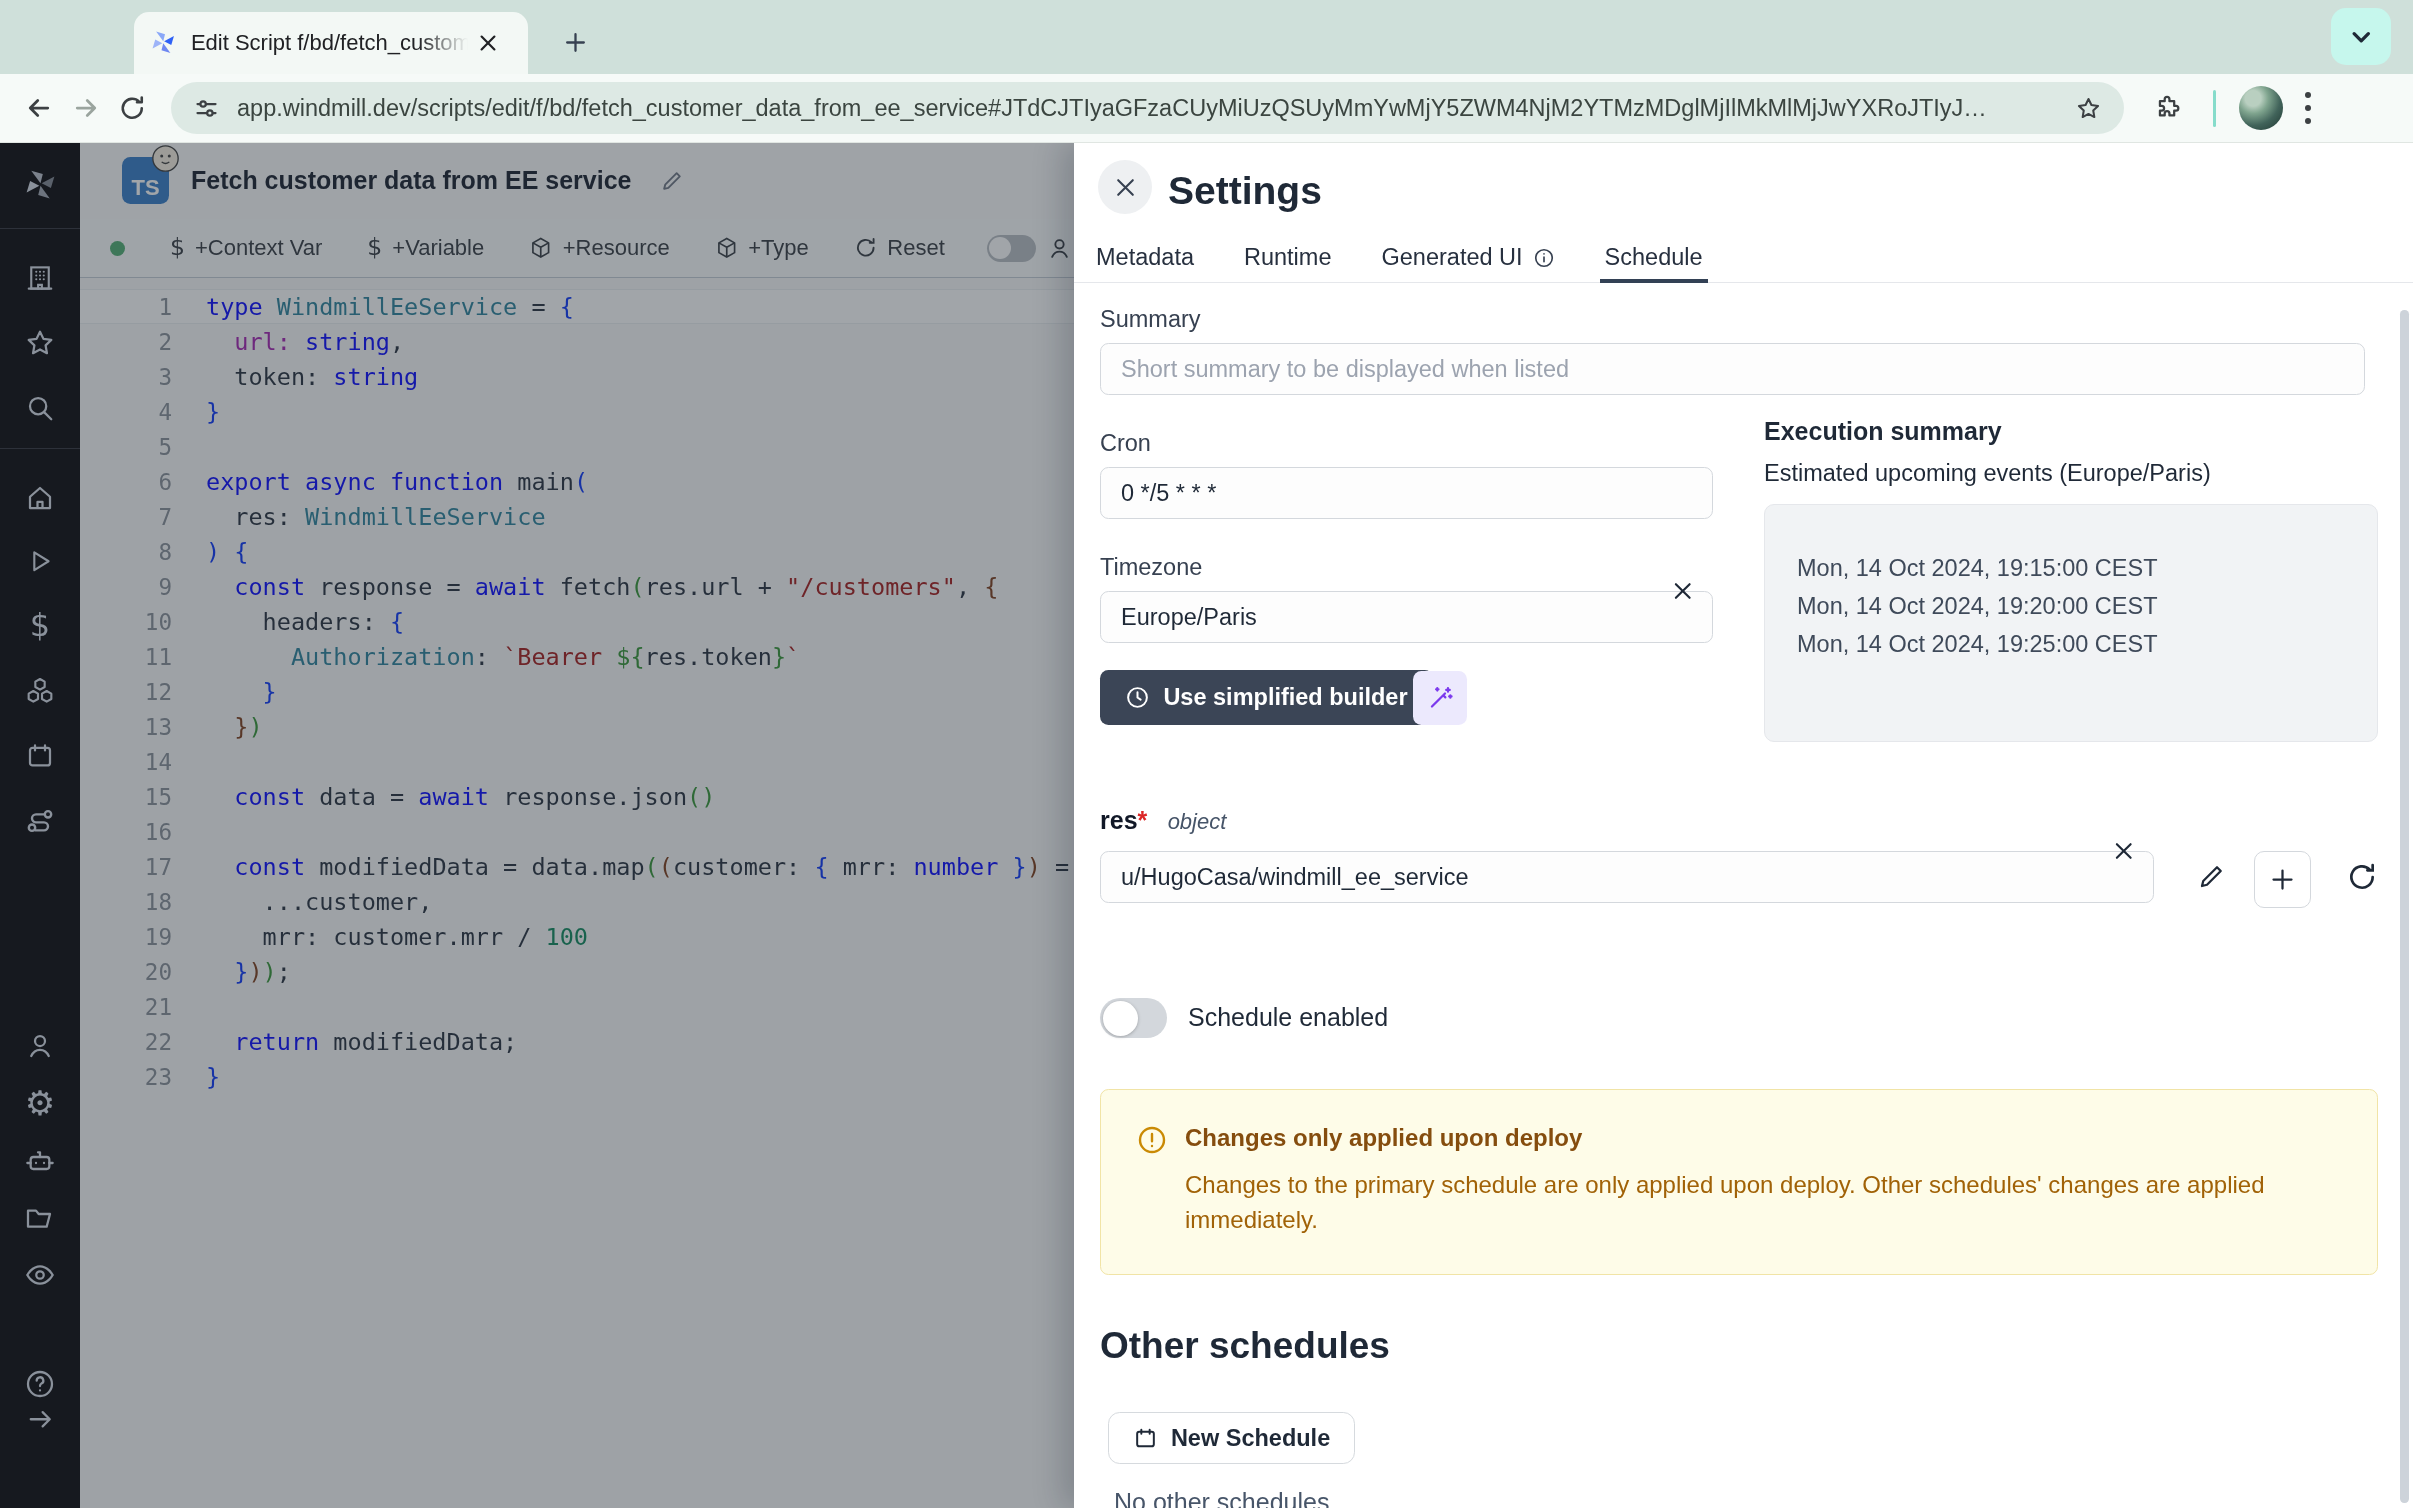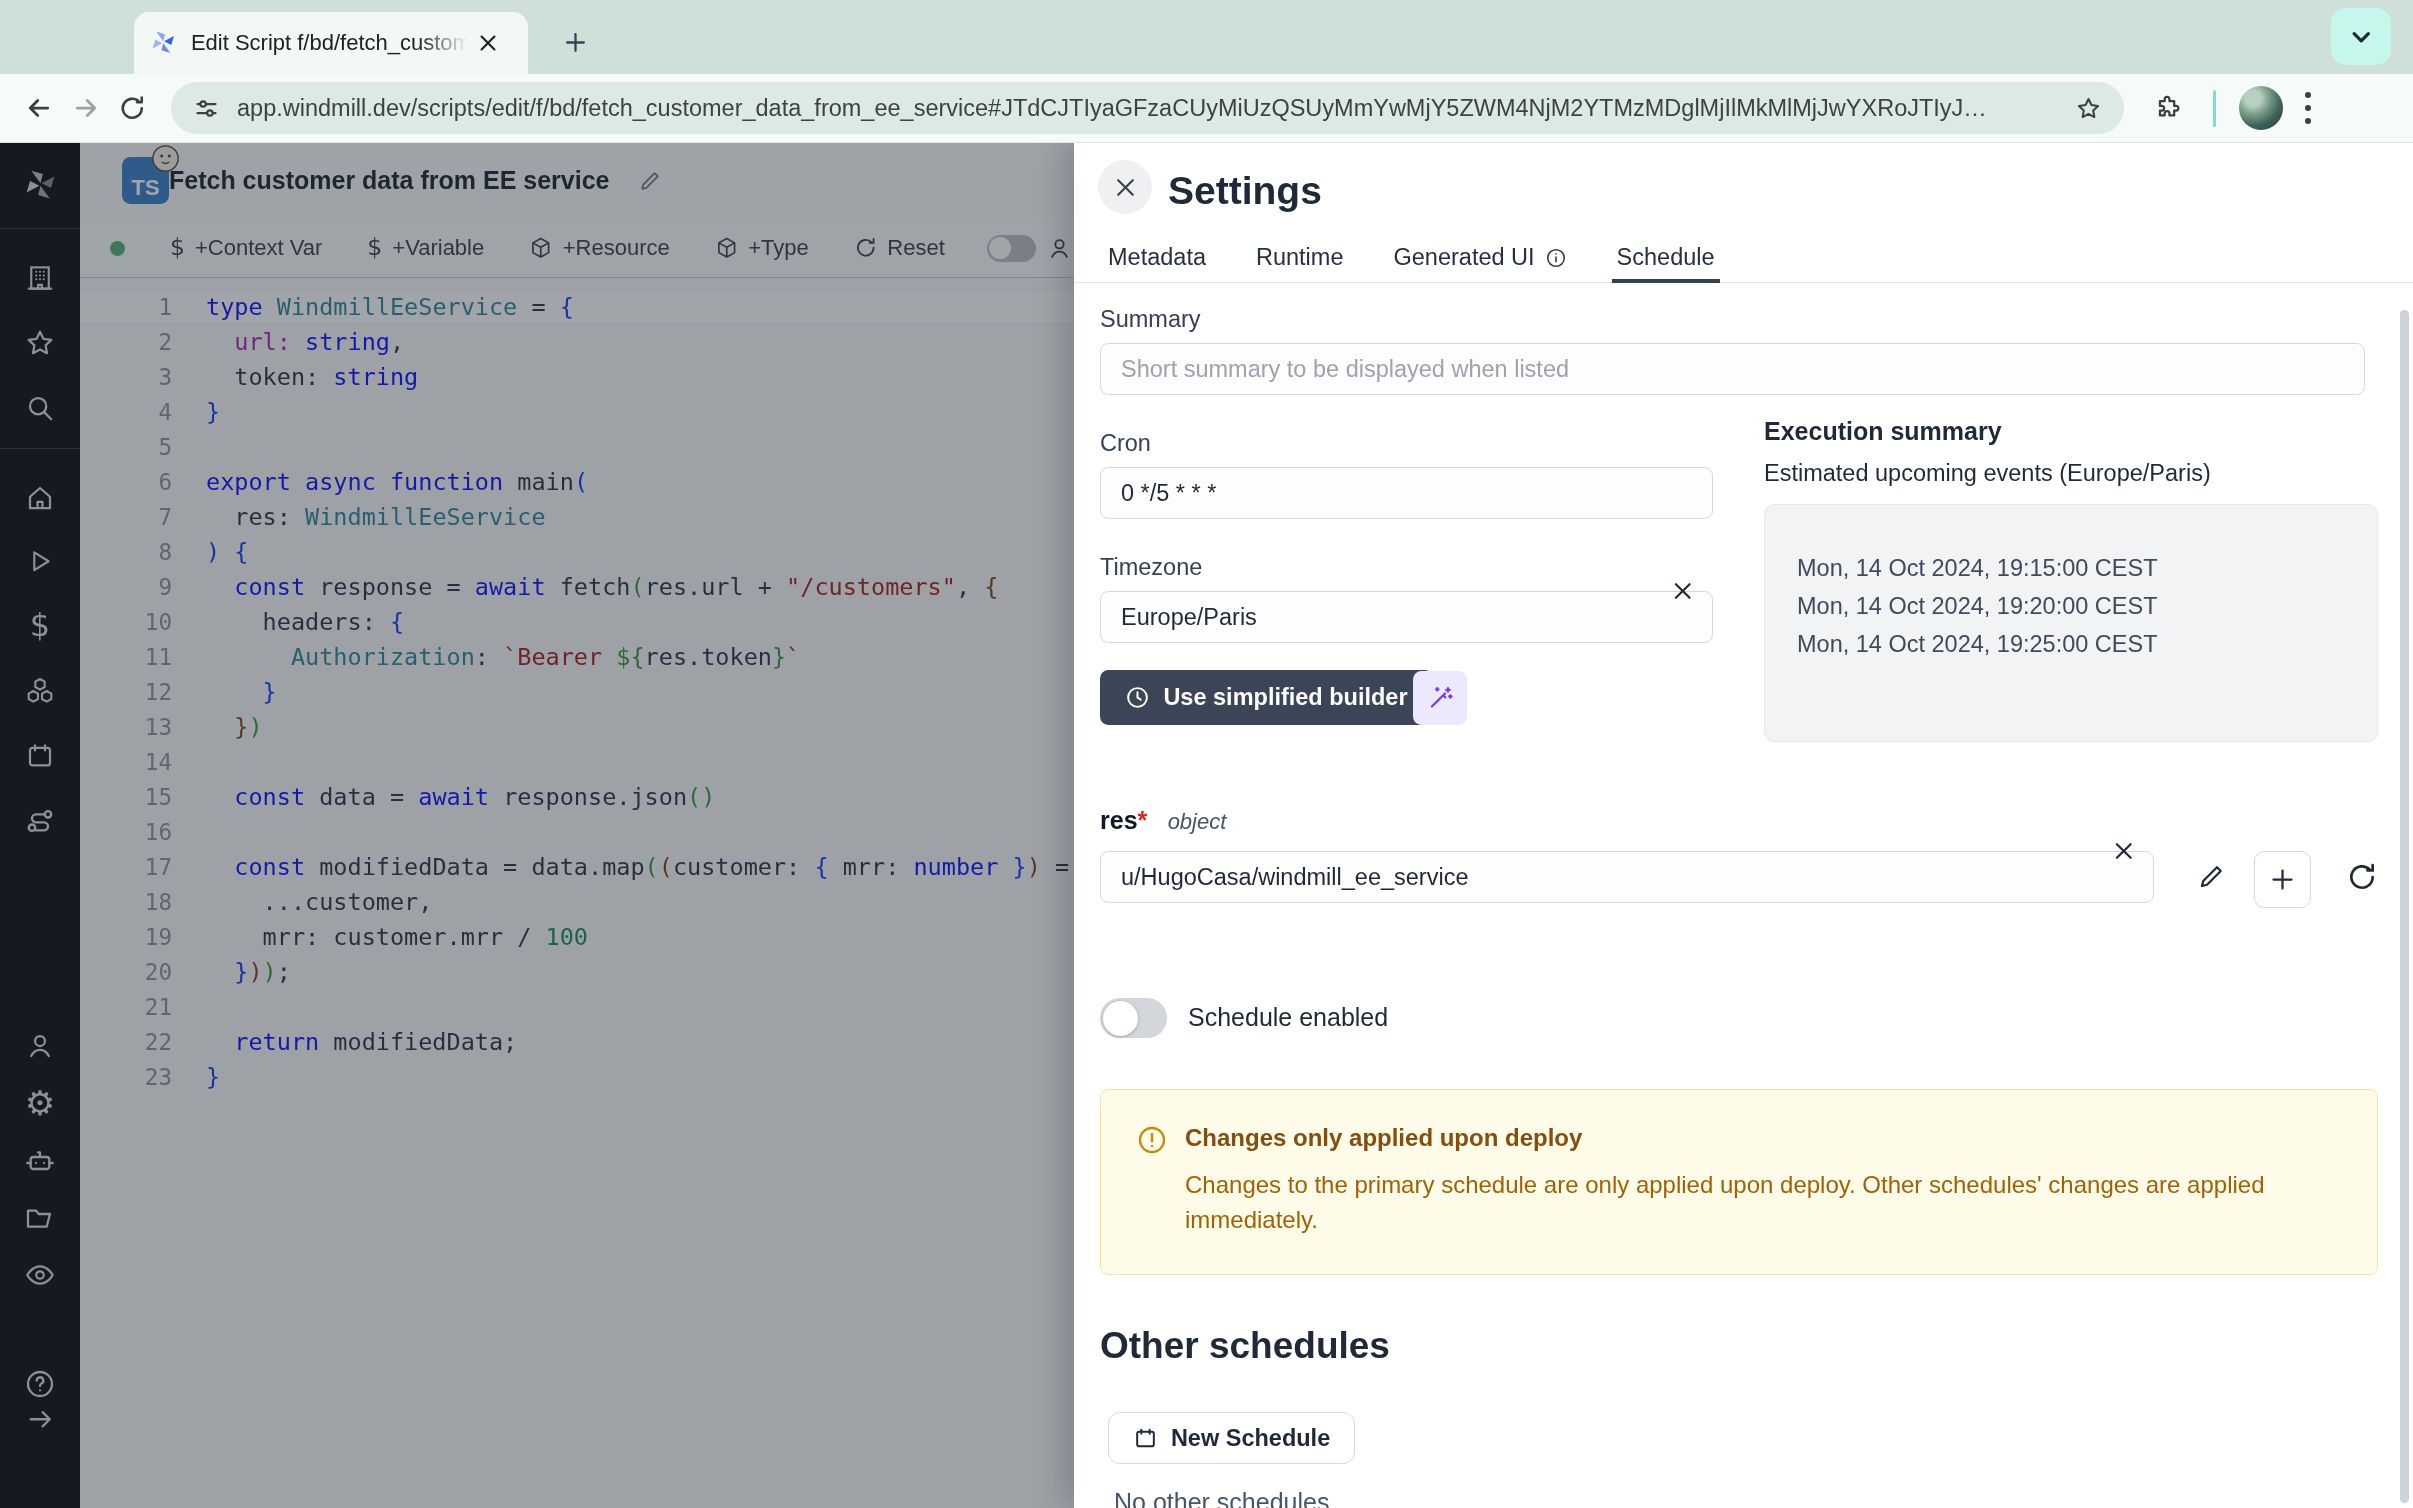--- a/index.html
+++ b/index.html
@@ -42,21 +42,21 @@
   .sicon.first { margin-top:23.5px; }
   .side-div { width:80px; border-top:0.8px solid #2d313a; margin-top:25px; }
   .glyph { font-family:"DejaVu Sans", sans-serif; font-size:28.5px; line-height:1; color:#8a919b; }
 
   
   .editor { position:absolute; left:80px; top:142px; width:994px; bottom:0; background:#fafafa; overflow:hidden; }
   .ed-header { position:absolute; top:0; left:0; right:0; height:77px; background:#fbfcfc; display:flex; align-items:center; }
   .ts-badge { position:relative; margin-left:42px; width:47px; height:47px; background:#3178c6; border-radius:8.4px;
               color:#fff; font-weight:700; font-size:22px; display:flex; align-items:flex-end; justify-content:center; padding-bottom:3.4px; }
   .emoji-badge { position:absolute; top:-11.7px; right:-10px; width:27px; height:27px; }
-  .ed-title { font-size:25px; font-weight:600; color:#111827; }
+  .ed-title { margin-left:22px; font-size:25px; font-weight:600; color:#111827; }
   .ed-pencil { margin-left:28.5px; color:#6b7280; }
   .path-box { position:absolute; left:727px; top:10px; height:57px; width:277px; background:#ffffff; border-radius:11.7px;
               display:flex; align-items:center; padding:0 18.4px; box-shadow:0 0 0 0.8px #e5e7eb; }
   .path-label { margin-left:13.4px; font-size:22.6px; font-weight:600; color:#1f2937; }
   .path-value { margin-left:23.5px; font-size:22.6px; color:#374151; white-space:nowrap; }
 
   .ed-toolbar { position:absolute; top:77px; left:0; right:0; height:59px; background:#fcfdfd; border-bottom:1.7px solid #c3cdd5;
                 display:flex; align-items:center; }
   .status-dot { width:15px; height:15px; border-radius:50%; background:#4cab6d; margin-left:30px; }
   .tbtn { display:flex; align-items:center; gap:10px; margin-left:45px; color:#30363d; font-size:22px; }
@@ -74,21 +74,21 @@
   .editor-overlay { position:absolute; inset:0; background:rgba(46,55,64,0.45); z-index:5; }
 
   
   .panel { position:absolute; left:1074px; top:142px; right:0; bottom:0; background:#ffffff; z-index:10;
            box-shadow:-11.7px 0 28.5px rgba(15,23,42,0.20); }
   .close-btn { position:absolute; left:24px; top:18.4px; width:54px; height:54px; border-radius:50%; background:#eef0f2;
                display:flex; align-items:center; justify-content:center; color:#374151; }
   .panel-title { position:absolute; left:94px; top:27px; font-size:39px; font-weight:700; color:#1f2937; }
 
   .tabs { position:absolute; left:0; right:0; top:91px; height:50px; border-bottom:0.8px solid #e5e7eb;
-          display:flex; align-items:center; padding-left:34px; gap:50px; }
+          display:flex; align-items:center; padding-left:22px; gap:50px; }
   .ptab { font-size:23.5px; color:#27303f; display:flex; align-items:center; gap:10px; height:50px; position:relative; }
   .ptab.active { font-weight:500; }
   .ptab.active::after { content:""; position:absolute; left:-5px; right:-5px; bottom:-0.8px; height:4.2px; background:#334155; }
   .info-ic { color:#374151; }
 
   .flabel { position:absolute; font-size:23.5px; color:#374151; }
   .tinput { position:absolute; height:52px; border:1.7px solid #d4d8dd; border-radius:8.4px; background:#fdfdfd;
             font-size:23.5px; color:#1f2937; padding:0 20px; font-family:"Liberation Sans", sans-serif; outline:none; width:100%; }
   .tinput::placeholder { color:#9ca3af; }
   .inp-wrap { position:absolute; }

